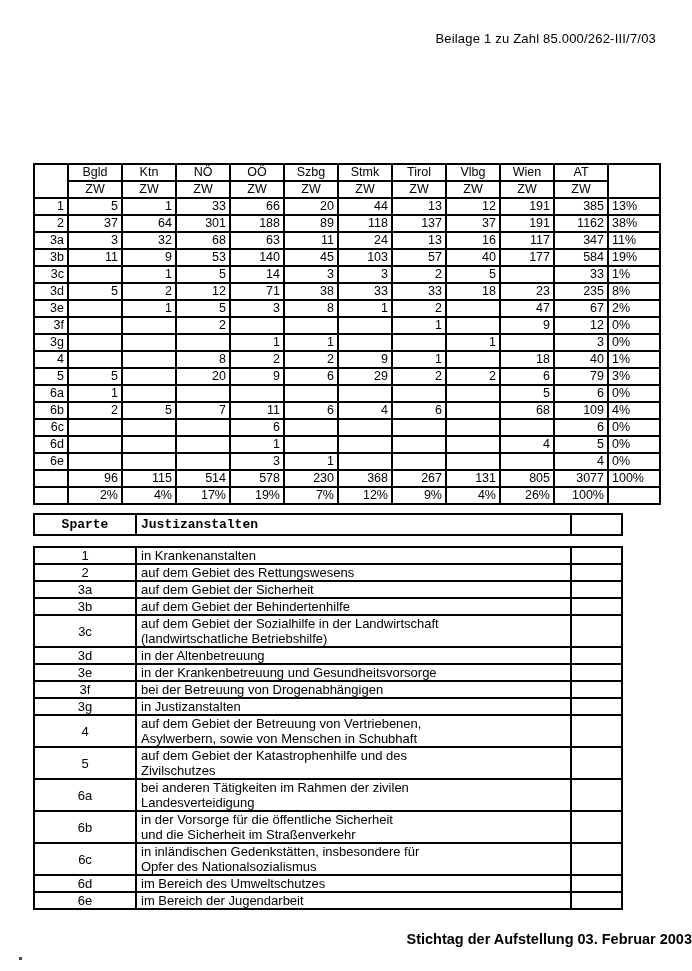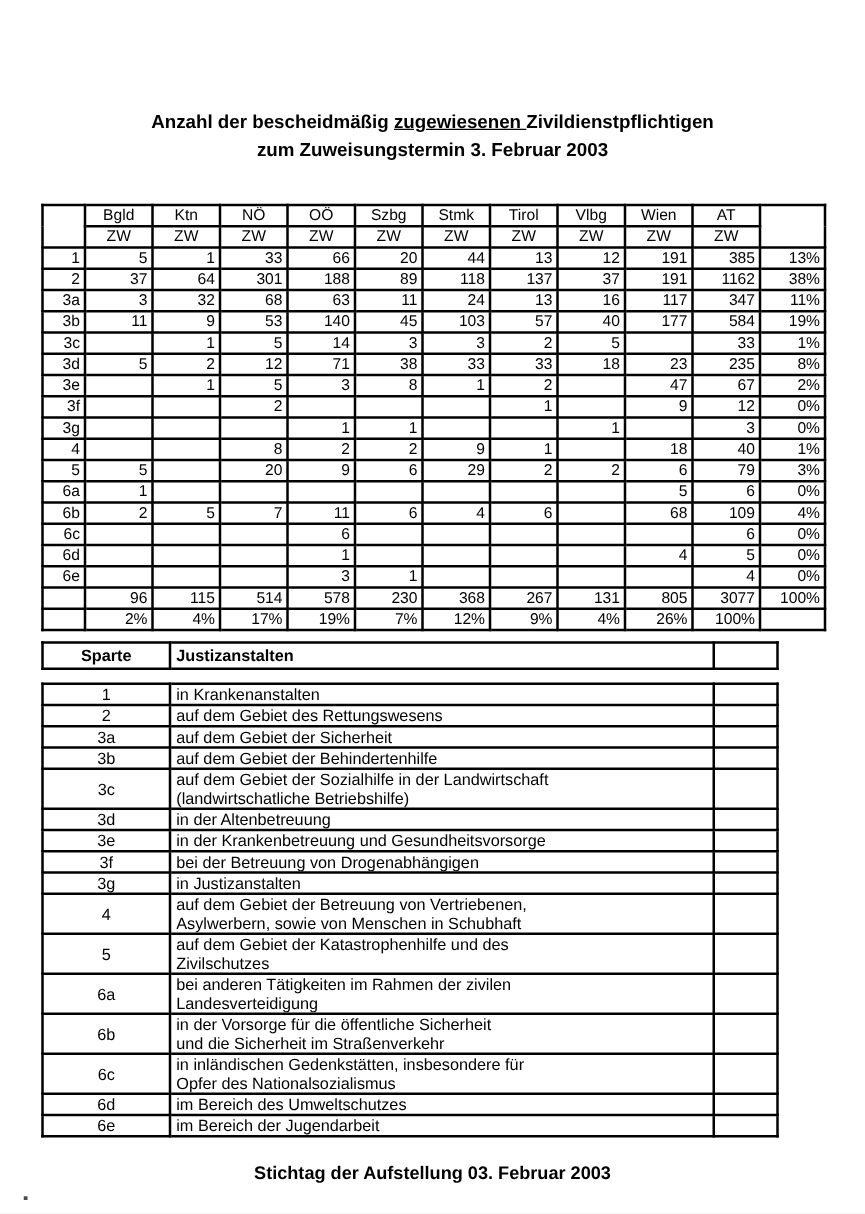--- a/index.html
+++ b/index.html
@@ -10,46 +10,43 @@
          font-weight:bold;font-size:15px;line-height:23px;}
   .title .ul{text-decoration:underline;}
   
   table{border-collapse:collapse;table-layout:fixed;}
   .assignment-table{position:absolute;left:33px;top:163px;width:626px;border-radius:20px;}
   .assignment-table td{border:2px solid #000;font-size:12.5px;height:12px;
         line-height:13px;padding:1px 3px;white-space:nowrap;overflow:hidden;}
   .assignment-table td.hdr{text-align:center;padding:1px 1px;}
   .assignment-table td.lbl{text-align:right;}
   .assignment-table td.num{text-align:right;}
-  .assignment-table td.pct{text-align:right;}
+  .assignment-table td.pct{text-align:left;}
   
-  .sparte-header-table{position:absolute;left:33px;top:513px;width:588px;}
+  .sparte-header-table{position:absolute;left:33px;top:513px;width:588px;font-family:Liberation Mono, monospace;}
   .sparte-header-table td{border:2px solid #000;font-size:13px;font-weight:bold;
         height:17px;line-height:17px;padding:1px 4px;}
   .sparte-header-table td.sh-sparte{text-align:center;}
   
   .legend-table{position:absolute;left:33px;top:546px;width:588px;}
   .legend-table td{border:2px solid #000;font-size:13px;line-height:15px;
         padding:0px 4px;vertical-align:middle;}
   .legend-table td.lg-sparte{text-align:center;}
   .legend-table .lg-line{white-space:nowrap;overflow:hidden;}
-  .footer{position:absolute;top:931px;left:0;width:692px;text-align:center;
+  .footer{position:absolute;top:931px;left:0;width:692px;text-align:right;
           font-weight:bold;font-size:14.5px;}
   .speck{position:absolute;left:19px;top:957px;width:3px;height:3px;background:#4a4a4a;}
 </style>
 </head>
 <body>
 
 <div class="page">
 
-
-  <div class="title">
-    <div><span>Anzahl der bescheidmäßig </span><span class="ul">zugewiesenen </span><span>Zivildienstpflichtigen</span></div>
-    <div>zum Zuweisungstermin 3. Februar 2003</div>
-  </div>
+  <div class="doc-ref">Beilage 1 zu Zahl 85.000/262-III/7/03</div>
+
 
   <table class="assignment-table">
     <colgroup>
       <col style="width:34px">
       <col style="width:54px">
         <col style="width:54px">
         <col style="width:54px">
         <col style="width:54px">
         <col style="width:54px">
       <col style="width:54px">

